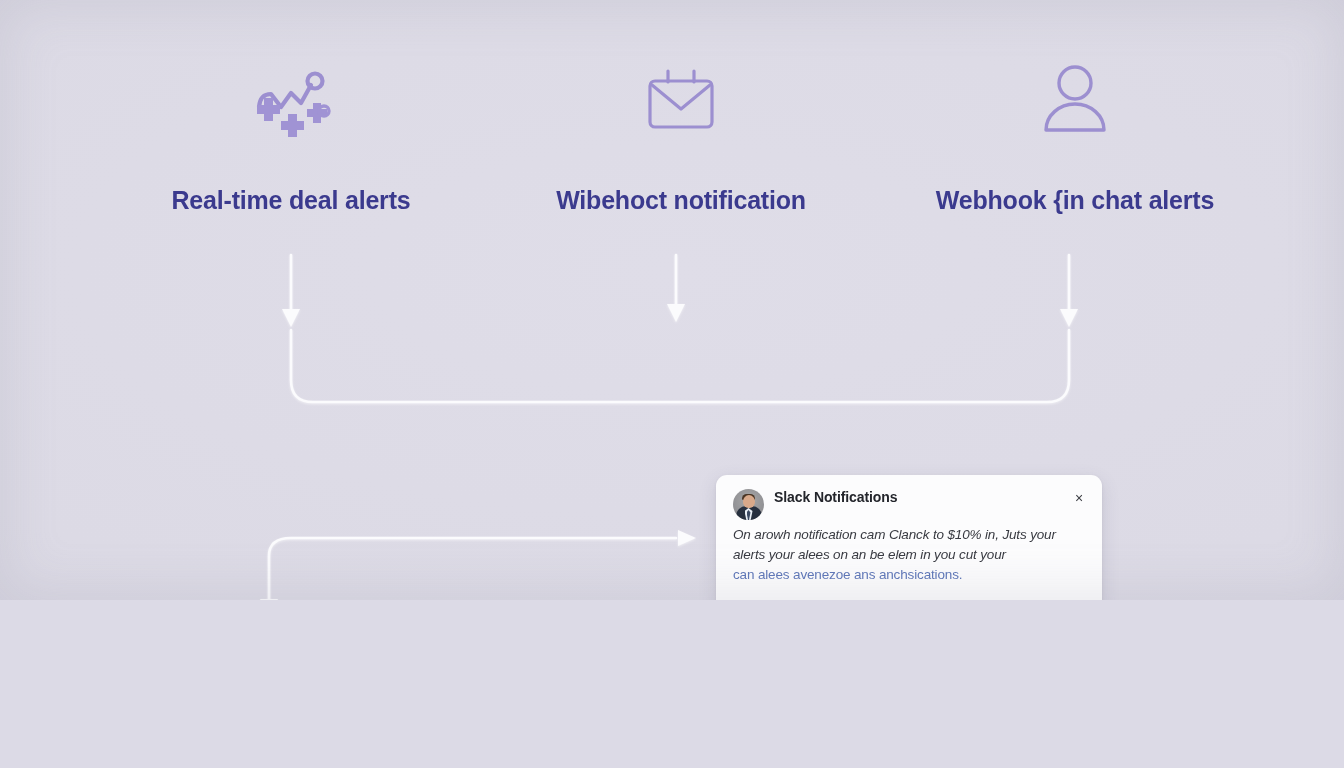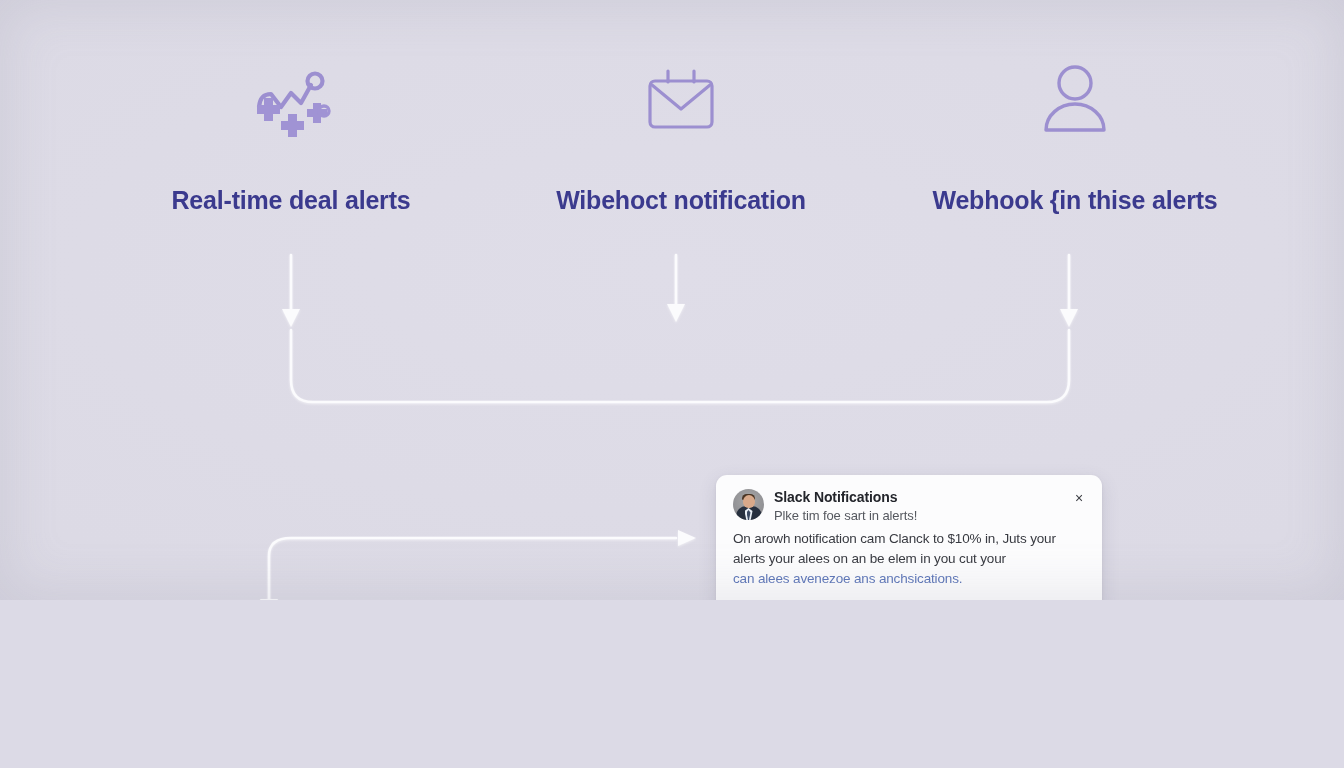--- a/index.html
+++ b/index.html
@@ -171,21 +171,21 @@
     cursor: pointer;
     font-weight: normal;
   }
   #card-body {
     margin-top: 5px;
     font-size: 13.5px;
     color: #383a41;
     line-height: 20px;
     letter-spacing: -0.15px;
   }
-  #card-body .body-line { display: block; white-space: nowrap; }
+  #card-body .body-line { display: block; white-space: nowrap; font-style: italic; }
   #card-body .body-link {
     display: block;
     color: #5d76b8;
     white-space: nowrap;
   }
 
   
   #hand-cursor {
     position: absolute;
     left: 997px;
@@ -261,35 +261,34 @@
 
   <div class="feature" id="feature-2">
     <div class="feature-icon">
       <svg width="74" height="76" viewBox="0 0 74 76" xmlns="http://www.w3.org/2000/svg">
         <g fill="none" stroke="#9c8fd0" stroke-width="3.4" stroke-linecap="round" stroke-linejoin="round">
           <circle cx="37" cy="21" r="16"></circle>
           <path d="M8,68 a29,26 0 0 1 58,0 z"></path>
         </g>
       </svg>
     </div>
-    <div class="feature-label">Webhook {in thise alerts</div>
+    <div class="feature-label">Webhook {in chat alerts</div>
   </div>
 
   <div id="notification-card">
     <div id="card-head">
       <div id="avatar">
         <div class="av-body"></div>
         <div class="av-shirt"></div>
         <div class="av-tie"></div>
         <div class="av-hair"></div>
         <div class="av-head"></div>
       </div>
       <div id="card-titles">
         <div id="card-title">Slack Notifications</div>
-        <div id="card-subtitle">Plke tim foe sart in alerts!</div>
       </div>
       <div id="card-close">×</div>
     </div>
     <div id="card-body">
       <span class="body-line">On arowh notification cam Clanck to $10% in, Juts your</span>
       <span class="body-line">alerts your alees on an be elem in you cut your</span>
       <span class="body-link">can alees avenezoe ans anchsications.</span>
     </div>
   </div>
 

